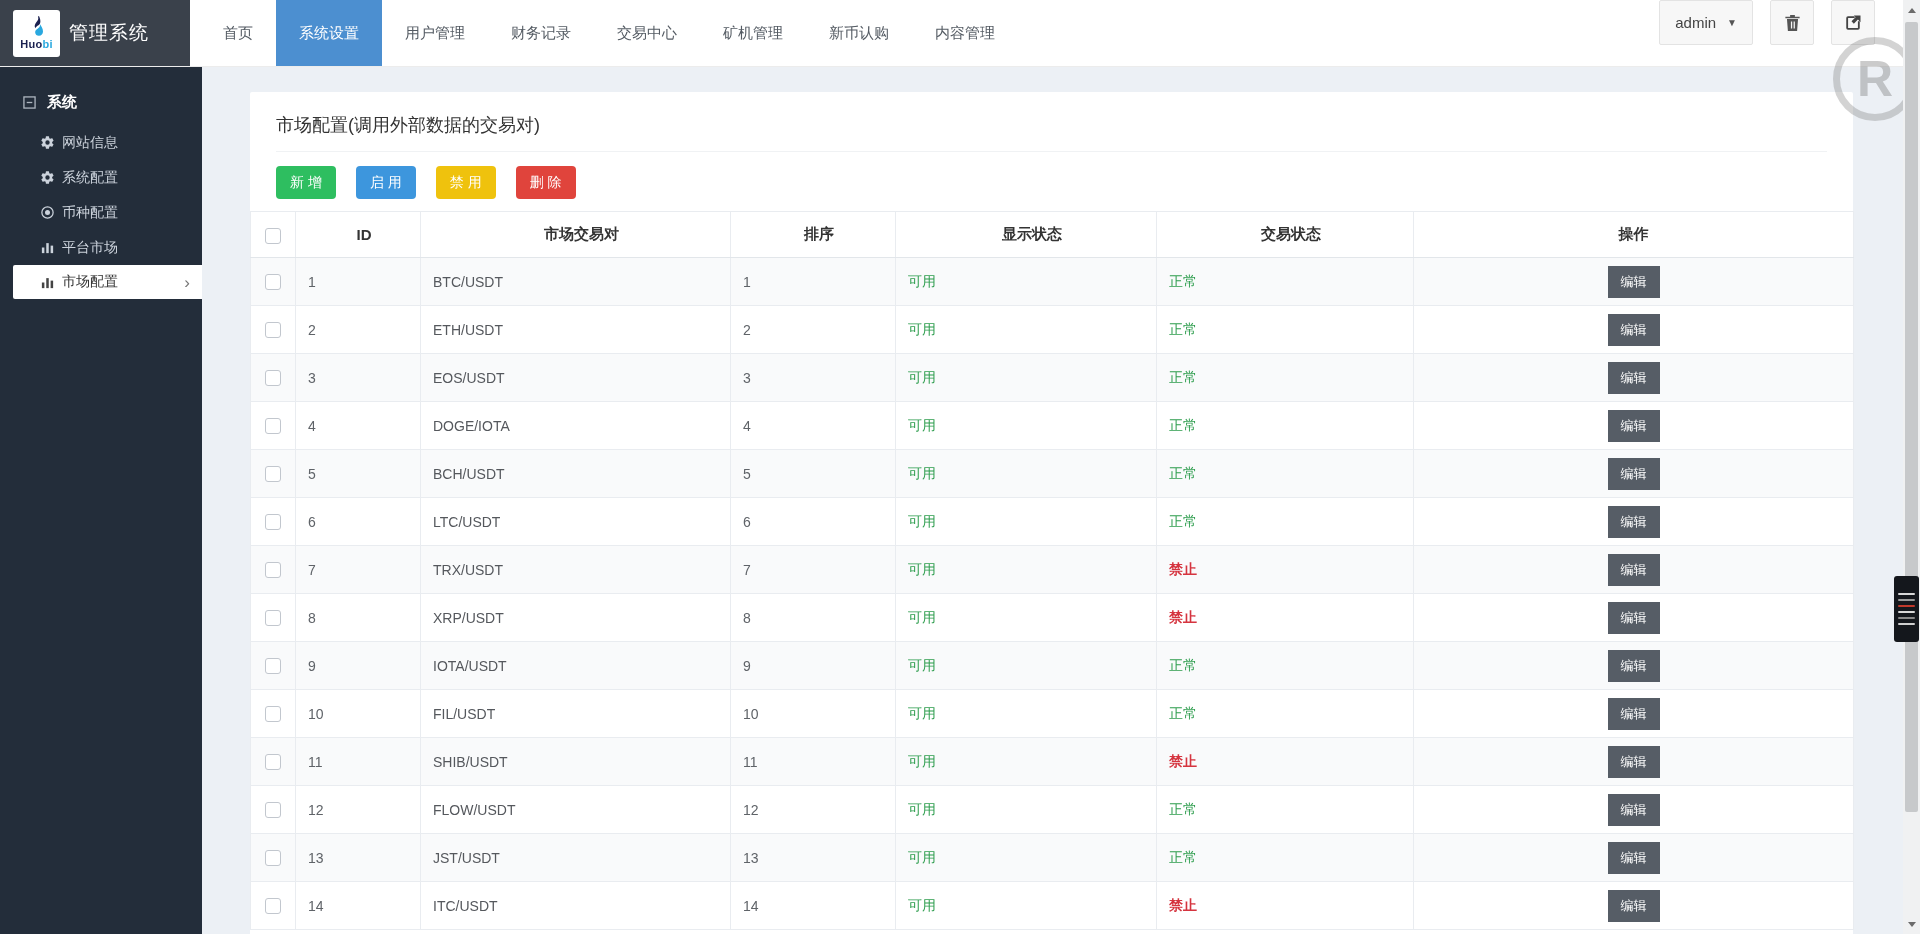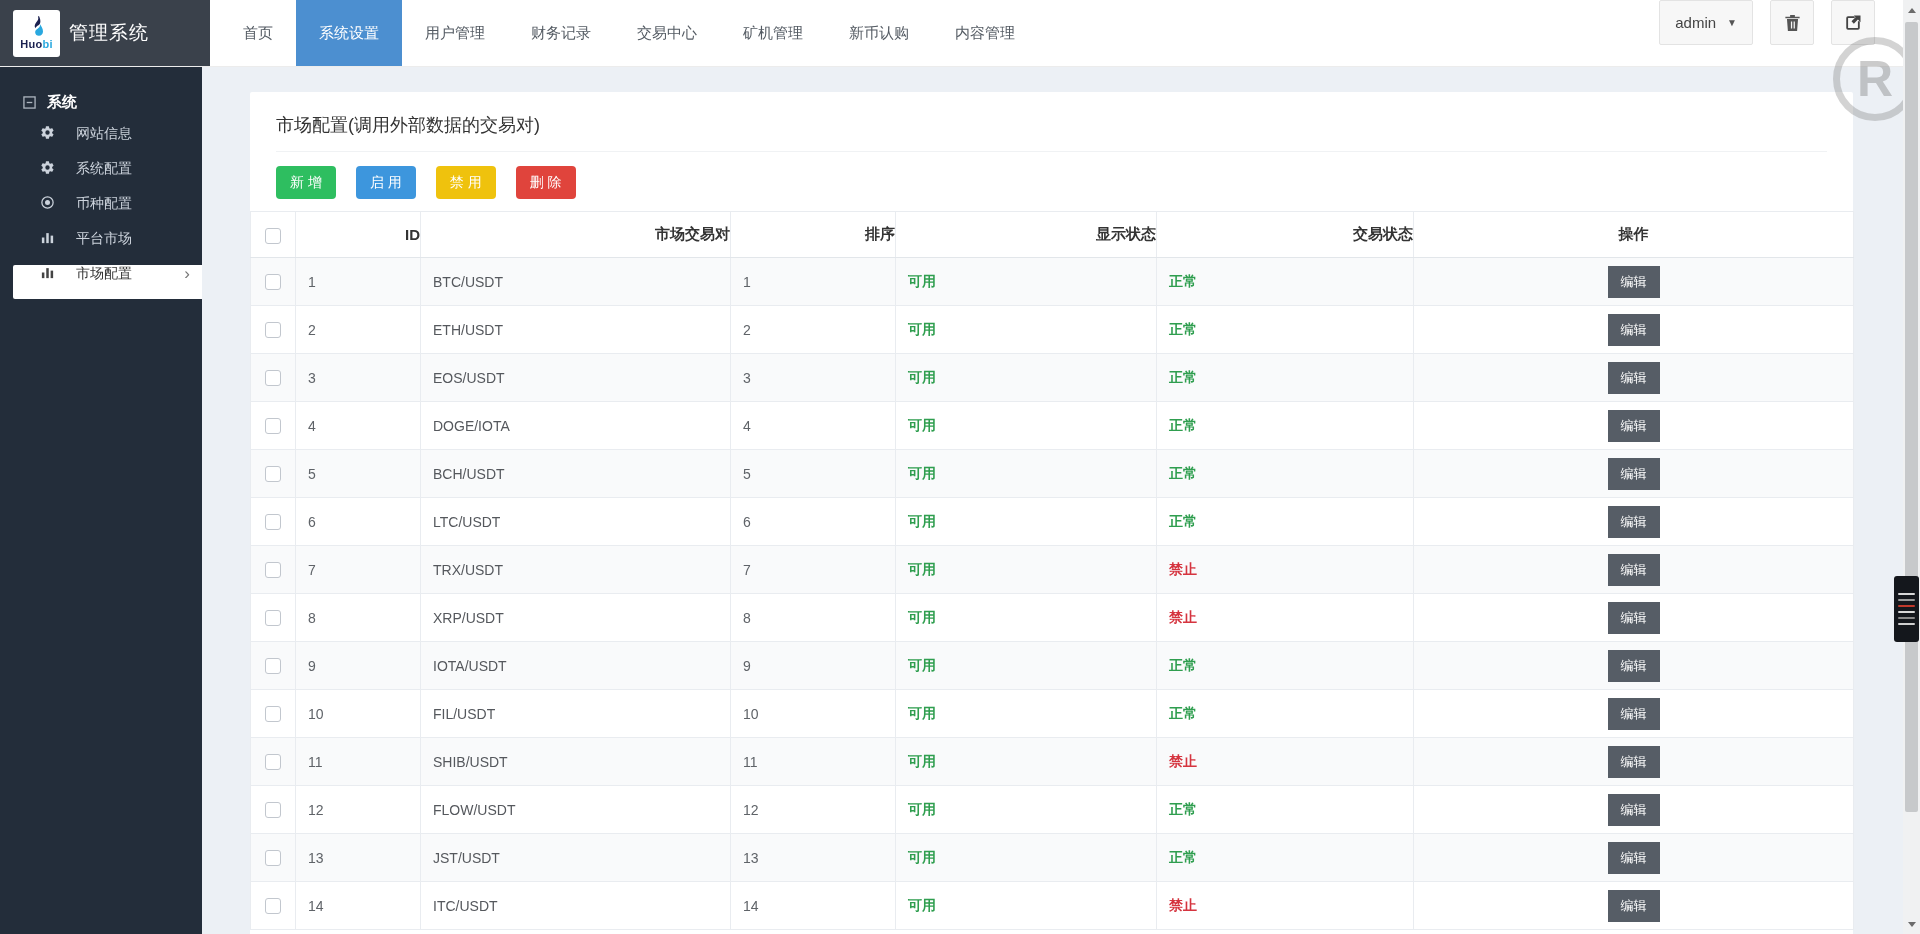--- a/index.html
+++ b/index.html
@@ -14,62 +14,62 @@
     --ok-green:#2f9e4f;
     --ban-red:#d5343f;
     --edit-gray:#565d66;
     --border:#e9ecf0;
   }
   *{box-sizing:border-box;margin:0;padding:0;font-family:"Liberation Sans","DejaVu Sans",sans-serif;}
   body{width:1920px;height:934px;overflow:hidden;position:relative;background:var(--content-bg);}
 
   
   .header{position:absolute;top:0;left:0;width:1903px;height:67px;background:#fff;display:flex;align-items:stretch;z-index:5;border-bottom:1px solid #ececec;}
-  .logo-block{width:210px;background:var(--logo-bg);display:flex;align-items:center;padding-left:13px;flex:none;}
+  .logo-block{width:190px;background:var(--logo-bg);display:flex;align-items:center;padding-left:13px;flex:none;}
   .logo-box{width:47px;height:47px;background:#fff;border-radius:3px;display:flex;flex-direction:column;align-items:center;justify-content:center;flex:none;}
   .logo-word{font-size:11px;font-weight:bold;line-height:1;margin-top:1px;letter-spacing:.3px;}
   .logo-word .p1{color:#1b2150;} .logo-word .p2{color:#29a8df;}
   .app-title{color:#fff;font-size:19px;margin-left:9px;letter-spacing:1px;white-space:nowrap;}
   .topnav{display:flex;align-items:stretch;margin-left:10px;}
   .nav-item{display:flex;align-items:center;padding:0 23px;font-size:15px;color:#545b63;cursor:pointer;white-space:nowrap;}
   .nav-item.active{background:var(--nav-active);color:#fff;}
   .header-right{margin-left:auto;display:flex;gap:17px;padding-right:28px;}
   .user-btn{height:45px;padding:0 15px;background:#f7f7f7;border:1px solid #e3e3e3;border-radius:2px;display:flex;align-items:center;gap:11px;font-size:15px;color:#444;cursor:pointer;}
   .caret{font-size:10px;color:#555;}
   .icon-btn{width:44px;height:45px;background:#f7f7f7;border:1px solid #e3e3e3;border-radius:2px;display:flex;align-items:center;justify-content:center;cursor:pointer;}
   .reg-mark{position:absolute;left:1833px;top:37px;width:84px;height:84px;border:7px solid rgba(125,125,125,.34);border-radius:50%;display:flex;align-items:center;justify-content:center;font-size:50px;font-weight:bold;color:rgba(125,125,125,.40);z-index:9;pointer-events:none;}
 
   
   .sidebar{position:absolute;top:67px;left:0;width:202px;bottom:0;background:var(--side-bg);z-index:4;}
   .side-section{display:flex;align-items:center;gap:11px;color:#fff;font-size:15px;font-weight:bold;padding:26px 0 0 23px;}
   .side-list{margin-top:13px;}
-  .side-item{height:35px;display:flex;align-items:flex-start;gap:21px;color:#ccd3dc;font-size:14px;padding-left:40px;cursor:pointer;}
+  .side-item{height:35px;display:flex;align-items:center;gap:7px;color:#ccd3dc;font-size:14px;padding-left:40px;cursor:pointer;}
   .side-item svg{flex:none;}
   .side-item.active{background:#fff;color:#333;margin-left:13px;padding-left:27px;height:34px;border-radius:2px 0 0 2px;}
   .side-item.active svg{fill:#444;}
   .side-item svg{fill:#ccd3dc;}
   .chevron{margin-left:auto;margin-right:12px;color:#777;font-size:17px;line-height:1;}
 
   
   .content{position:absolute;left:202px;top:67px;right:17px;bottom:0;background:var(--content-bg);overflow:hidden;}
   .panel{margin:25px 50px 0 48px;background:#fff;border-radius:2px;height:880px;}
   .panel-title{margin:0 26px;padding:21px 0 14px;font-size:18px;color:#333;border-bottom:1px solid #f0f2f4;}
   .toolbar{padding:14px 26px 12px;display:flex;gap:20px;}
   .btn{height:33px;padding:0 14px;border:none;border-radius:4px;color:#fff;font-size:14px;cursor:pointer;white-space:nowrap;}
   .btn-add{background:var(--green-btn);} .btn-enable{background:var(--blue-btn);}
   .btn-disable{background:var(--yellow-btn);} .btn-delete{background:var(--red-btn);}
 
   table{width:100%;border-collapse:collapse;table-layout:fixed;}
   th,td{border:1px solid var(--border);}
-  th{height:46px;text-align:right;font-size:15px;font-weight:bold;color:#333;padding-left:12px;border-bottom-color:#e2e6ea;}
+  th{height:46px;text-align:center;font-size:15px;font-weight:bold;color:#333;padding-left:12px;border-bottom-color:#e2e6ea;}
   th.c-op,td.c-op{text-align:center;padding-left:0;}
   td{height:48px;font-size:14px;color:#5f6368;padding-left:12px;background:#fff;}
   tr:nth-child(odd) td{background:#f9fafb;}
   td.c-pair{color:#55585d;}
-  td.ok{color:var(--ok-green);font-weight:700;}
+  td.ok{color:var(--ok-green);font-weight:400;}
   td.ban{color:var(--ban-red);font-weight:600;}
   .c-check{text-align:center;padding-left:0;}
   input[type=checkbox]{appearance:none;width:16px;height:16px;border:1px solid #c2c7ce;border-radius:3px;background:#fff;vertical-align:middle;cursor:pointer;}
   .edit-btn{background:var(--edit-gray);color:#fff;border:none;border-radius:0;font-size:13px;padding:7px 13px;cursor:pointer;}
 
   
   .scrollbar{position:absolute;right:0;top:0;width:17px;height:934px;background:#f0f1f2;z-index:20;}
   .sb-arrow{position:absolute;left:0;width:17px;height:16px;display:flex;align-items:center;justify-content:center;}
   .sb-arrow span{width:0;height:0;border-left:4px solid transparent;border-right:4px solid transparent;}
   .sb-up{top:2px;} .sb-up span{border-bottom:5px solid #6b6b6b;}

